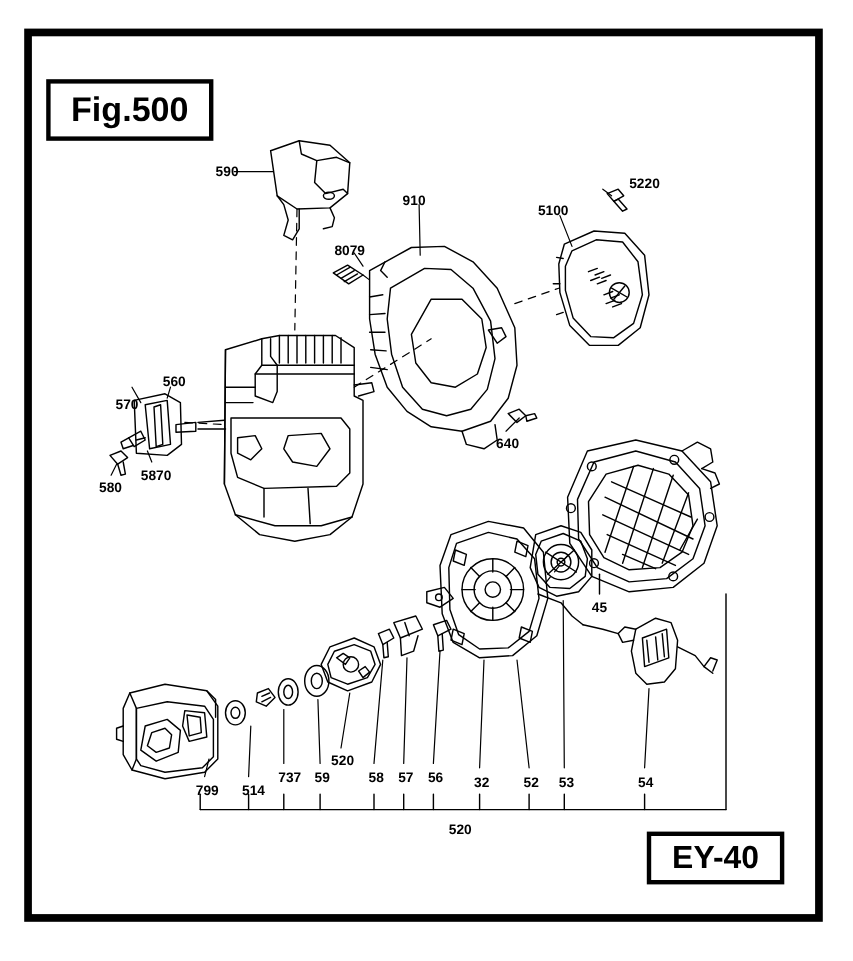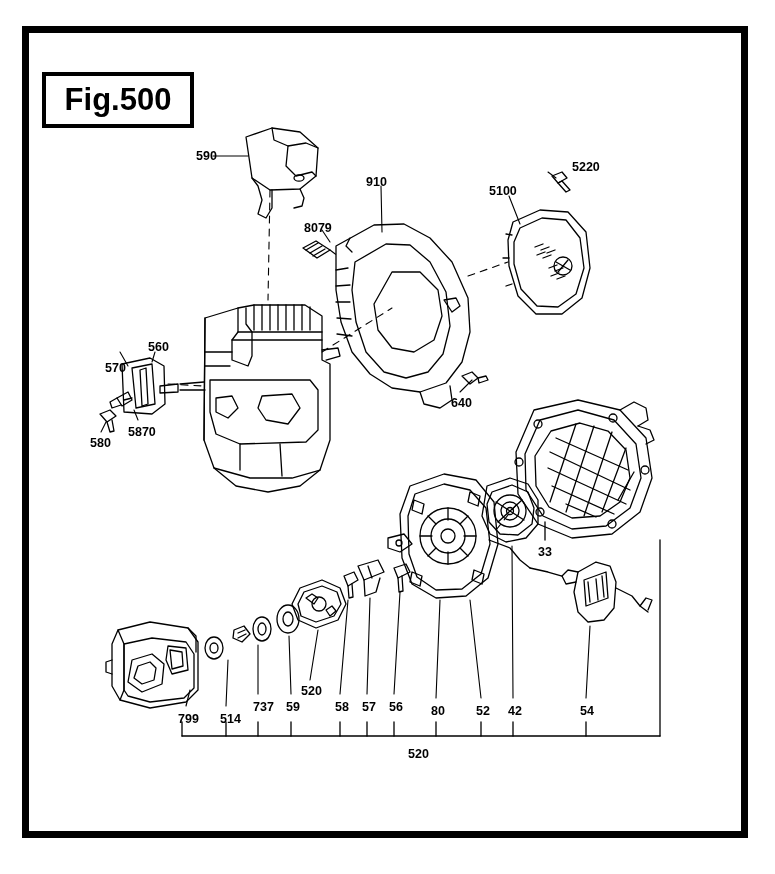--- a/index.html
+++ b/index.html
@@ -92,20 +92,23 @@
 <body>
 
 <div id="page">
 
   <div id="frame"></div>
 
   <div id="fig-box">
     <span class="fig-label">Fig.500</span>
   </div>
 
+  <div id="model-box">
+    <span class="model-label">EY-40</span>
+  </div>
 
   <svg class="art" viewBox="0 0 775 874">
     <g fill="none" stroke="#000000" stroke-width="1.3" stroke-linejoin="round" stroke-linecap="round">
 
       <g>
         <path d="M246 137 L272 128 L300 132 L318 148 L316 176 L300 189 L270 190 L252 178 Z"></path>
         <path d="M252 178 L258 186 L262 200 L258 214 L266 218 L272 208 L272 190"></path>
         <path d="M300 189 L304 198 L302 206 L294 208"></path>
         <path d="M272 128 L274 140 L288 146 L306 143 L318 148"></path>
         <path d="M288 146 L286 166 L296 176 L312 172 L316 176"></path>
@@ -336,28 +339,28 @@
   <div class="lbl" style="left:196px; top:150px;">590</div>
   <div class="lbl" style="left:366px; top:176px;">910</div>
   <div class="lbl" style="left:537px; top:161px;margin-left:35px;">5220</div>
   <div class="lbl" style="left:489px; top:185px;">5100</div>
   <div class="lbl" style="left:304px; top:222px;">8079</div>
   <div class="lbl" style="left:105px; top:345px;margin-top:17px;">570</div>
   <div class="lbl" style="left:148px; top:341px;">560</div>
   <div class="lbl" style="left:451px; top:397px;">640</div>
   <div class="lbl" style="left:128px; top:426px;">5870</div>
   <div class="lbl" style="left:90px;  top:437px;">580</div>
-  <div class="lbl" style="left:538px; top:546px;">33</div>
+  <div class="lbl" style="left:538px; top:546px;">45</div>
   <div class="lbl" style="left:301px; top:685px;">520</div>
   <div class="lbl" style="left:178px; top:713px;">799</div>
   <div class="lbl" style="left:220px; top:713px;">514</div>
   <div class="lbl" style="left:253px; top:701px;">737</div>
   <div class="lbl" style="left:286px; top:701px;">59</div>
   <div class="lbl" style="left:335px; top:701px;">58</div>
   <div class="lbl" style="left:362px; top:701px;">57</div>
   <div class="lbl" style="left:389px; top:701px;">56</div>
-  <div class="lbl" style="left:431px; top:705px;">80</div>
+  <div class="lbl" style="left:431px; top:705px;">32</div>
   <div class="lbl" style="left:476px; top:705px;">52</div>
-  <div class="lbl" style="left:508px; top:705px;">42</div>
+  <div class="lbl" style="left:508px; top:705px;">53</div>
   <div class="lbl" style="left:580px; top:705px;">54</div>
   <div class="lbl" style="left:408px; top:748px;">520</div>
 
 </div>
 
 </body></html>

